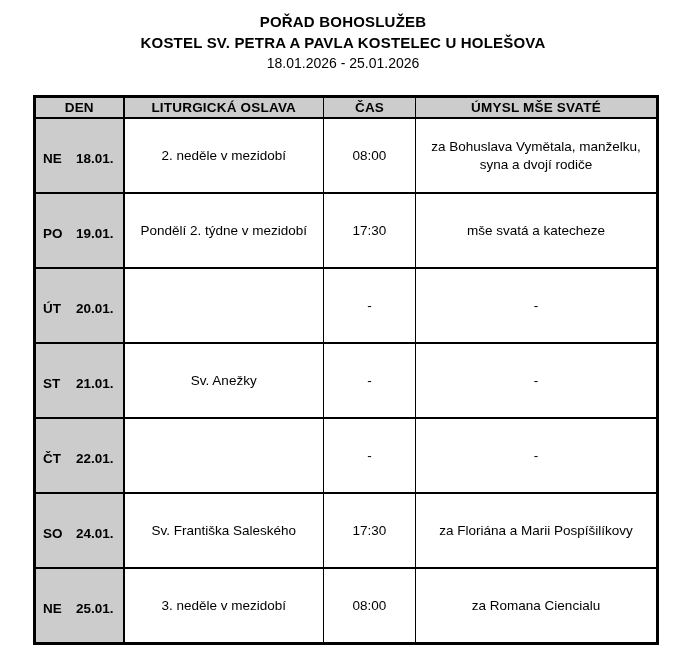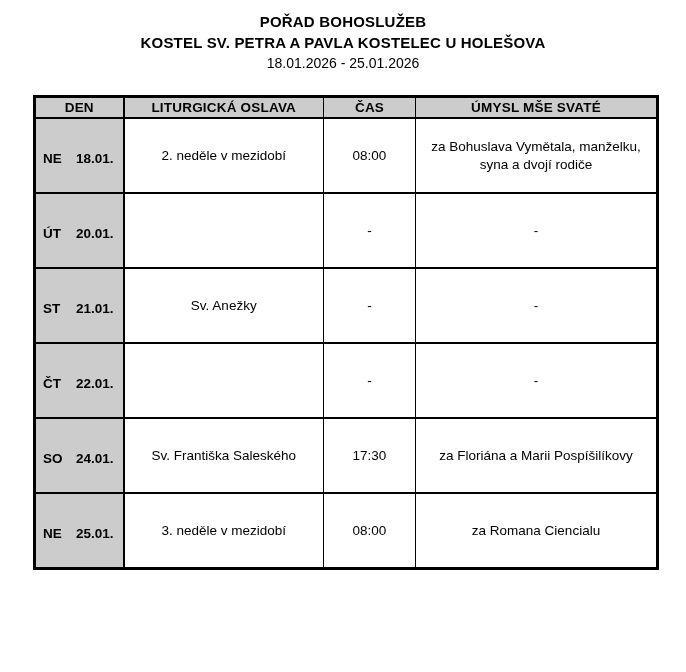--- a/index.html
+++ b/index.html
@@ -113,20 +113,26 @@
       </tr>
     </thead>
     <tbody>
       <tr>
         <td class="day-cell"><span class="day-abbr">NE</span><span class="day-date">18.01.</span></td>
         <td>2. neděle v mezidobí</td>
         <td>08:00</td>
         <td>za Bohuslava Vymětala, manželku, syna a dvojí rodiče</td>
       </tr>
       <tr>
+        <td class="day-cell"><span class="day-abbr">PO</span><span class="day-date">19.01.</span></td>
+        <td>Pondělí 2. týdne v mezidobí</td>
+        <td>17:30</td>
+        <td>mše svatá a katecheze</td>
+      </tr>
+      <tr>
         <td class="day-cell"><span class="day-abbr">ÚT</span><span class="day-date">20.01.</span></td>
         <td></td>
         <td>-</td>
         <td>-</td>
       </tr>
       <tr>
         <td class="day-cell"><span class="day-abbr">ST</span><span class="day-date">21.01.</span></td>
         <td>Sv. Anežky</td>
         <td>-</td>
         <td>-</td>

